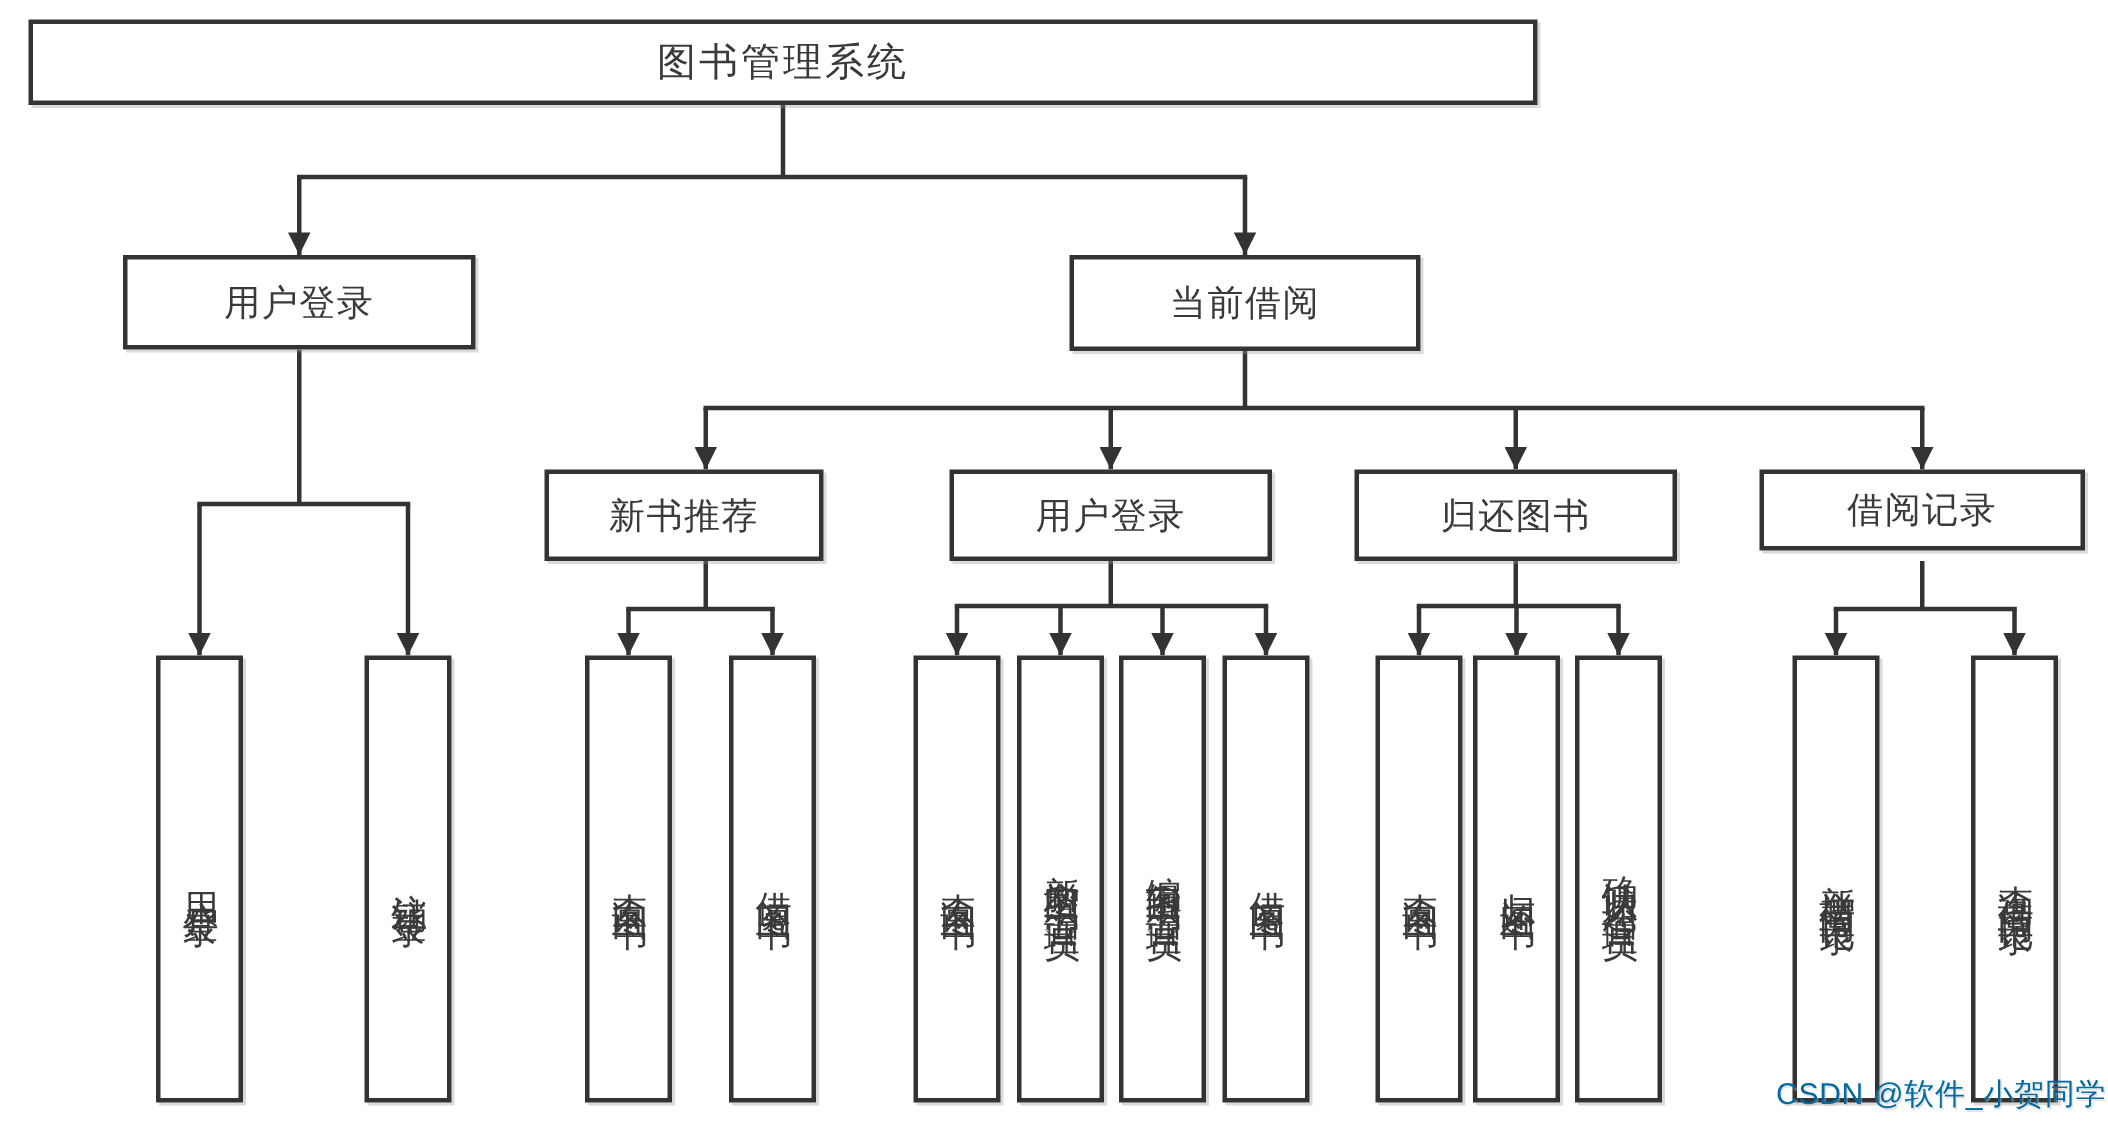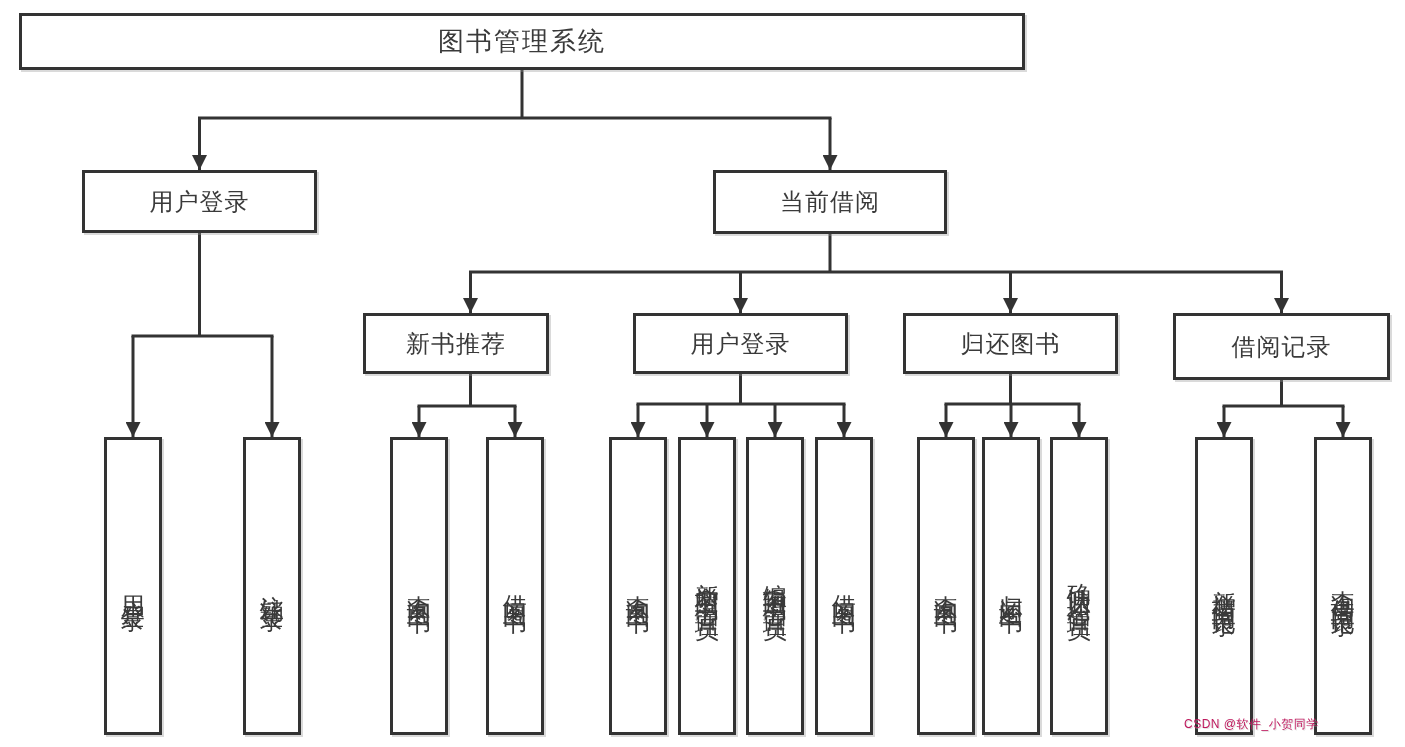--- a/index.html
+++ b/index.html
@@ -16,21 +16,21 @@
     text-align:center;
   }
   .box.h{font-size:24px;letter-spacing:1px;}
   .box.root{font-size:26px;letter-spacing:2px;}
   .box.v span{
     writing-mode:vertical-rl;text-orientation:mixed;
     font-size:24px;letter-spacing:5px;line-height:1.15;white-space:nowrap;
   }
   .watermark{
     position:absolute;left:1184px;top:716px;
-    font-size:12px;color:#be185d;letter-spacing:0.5px;white-space:nowrap;
+    font-size:20px;color:#0369a1;letter-spacing:0.5px;white-space:nowrap;
     text-shadow:1px 1px 0 rgba(190,190,190,0.45);
   }
 </style>
 </head>
 <body>
 
 <div class="stage">
 
   <svg class="lines" viewBox="0 0 1405 747" xmlns="http://www.w3.org/2000/svg">
     <defs>
@@ -83,21 +83,21 @@
   </svg>
 
   <div class="box h root" style="left:19px;top:13px;width:1006px;height:57px;">图书管理系统</div>
 
   <div class="box h" style="left:82px;top:170px;width:235px;height:63px;">用户登录</div>
   <div class="box h" style="left:713px;top:170px;width:234px;height:64px;">当前借阅</div>
 
   <div class="box h" style="left:363px;top:313px;width:186px;height:61px;">新书推荐</div>
   <div class="box h" style="left:633px;top:313px;width:215px;height:61px;">用户登录</div>
   <div class="box h" style="left:903px;top:313px;width:215px;height:61px;">归还图书</div>
-  <div class="box h" style="left:1173px;top:313px;width:217px;height:67px;">借阅记录</div>
+  <div class="box h" style="left:1173px;top:313px;width:217px;height:54px;">借阅记录</div>
 
   <div class="box v" style="left:104px;top:437px;width:58px;height:298px;">
     <span>用户登录</span>
   </div>
   <div class="box v" style="left:243px;top:437px;width:58px;height:298px;">
     <span>注销登录</span>
   </div>
 
   <div class="box v" style="left:390px;top:437px;width:58px;height:298px;">
     <span>查询图书</span>

